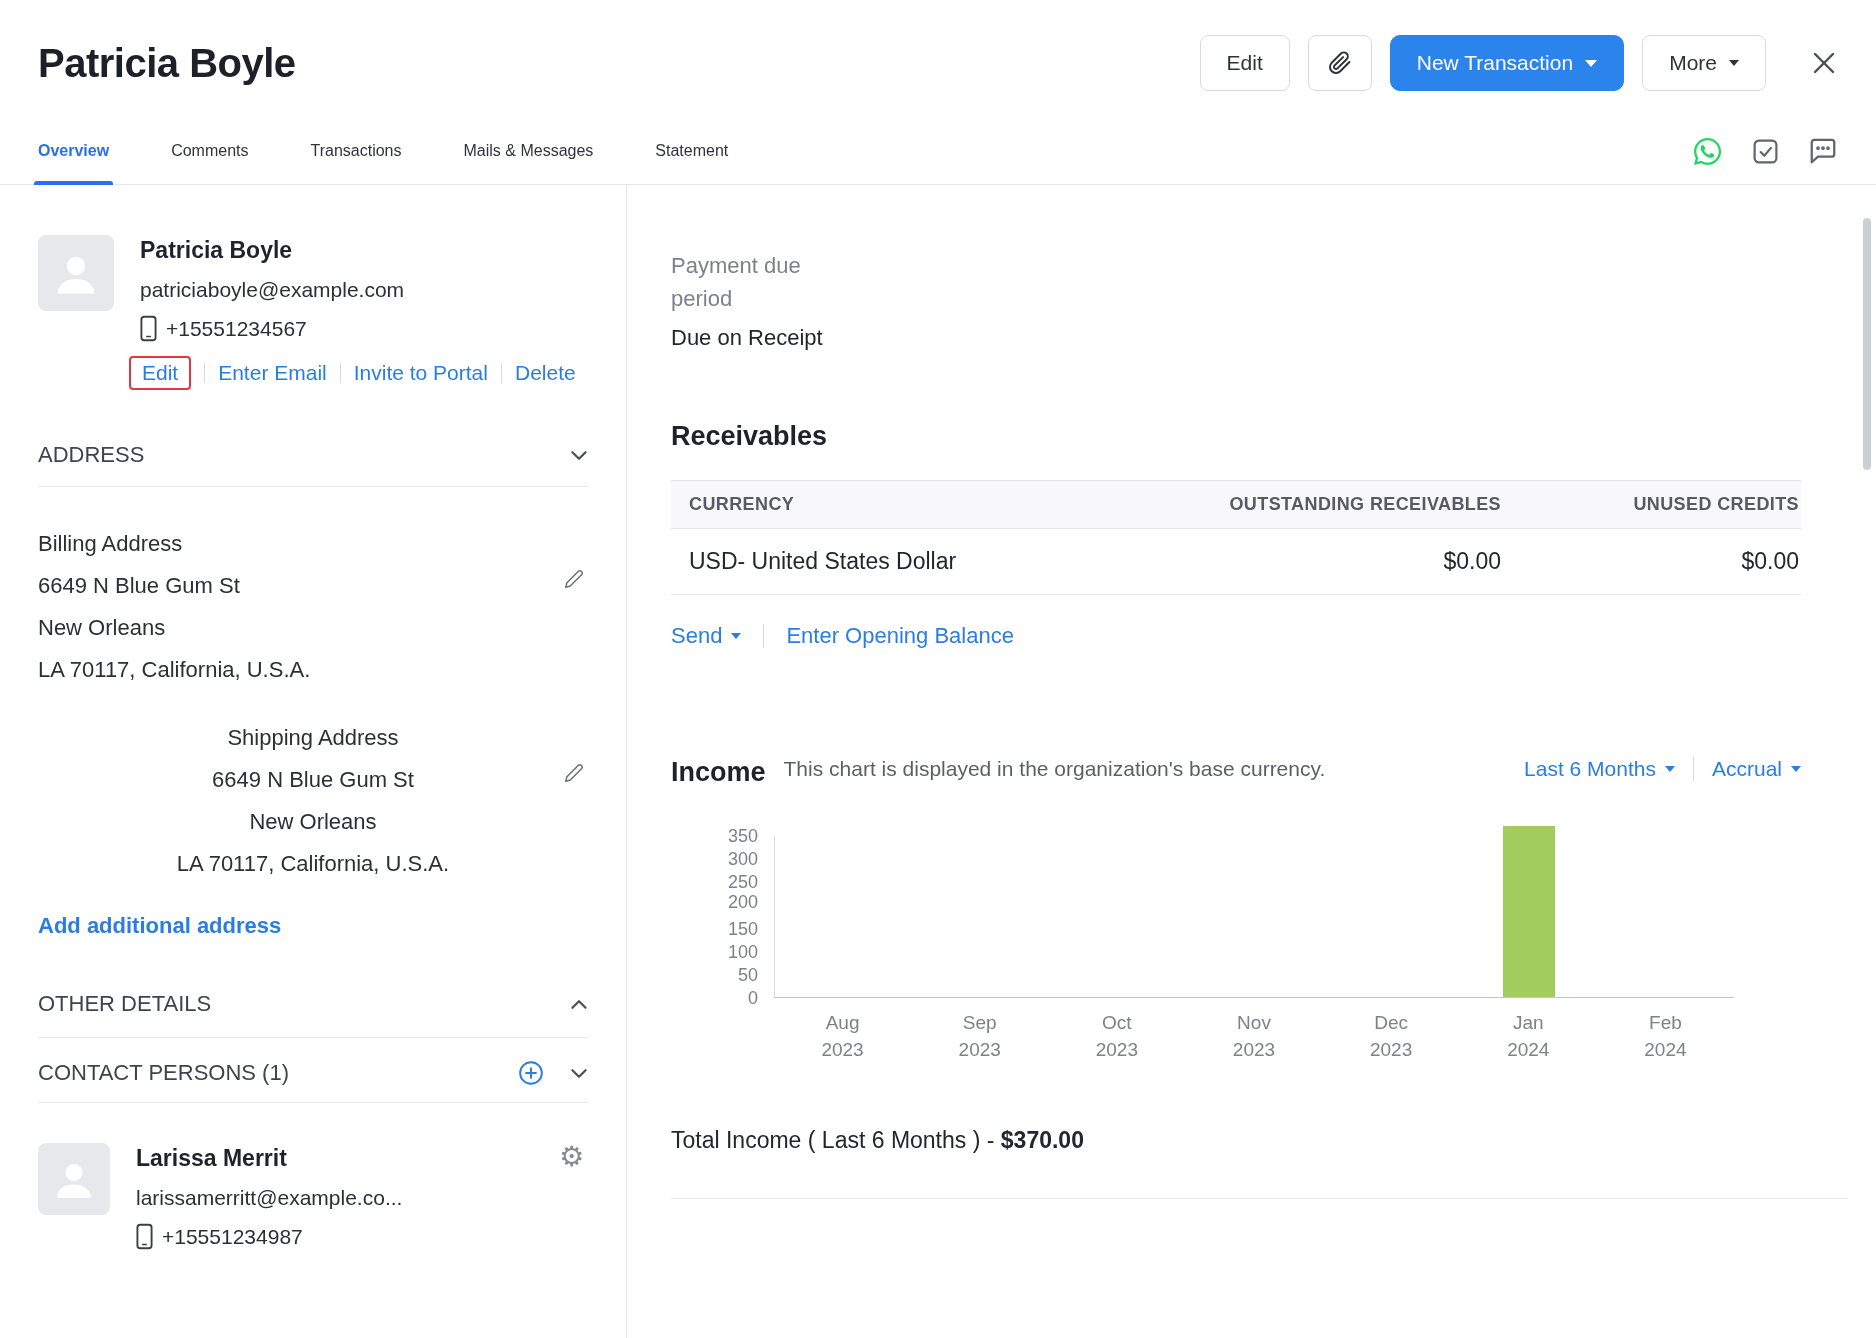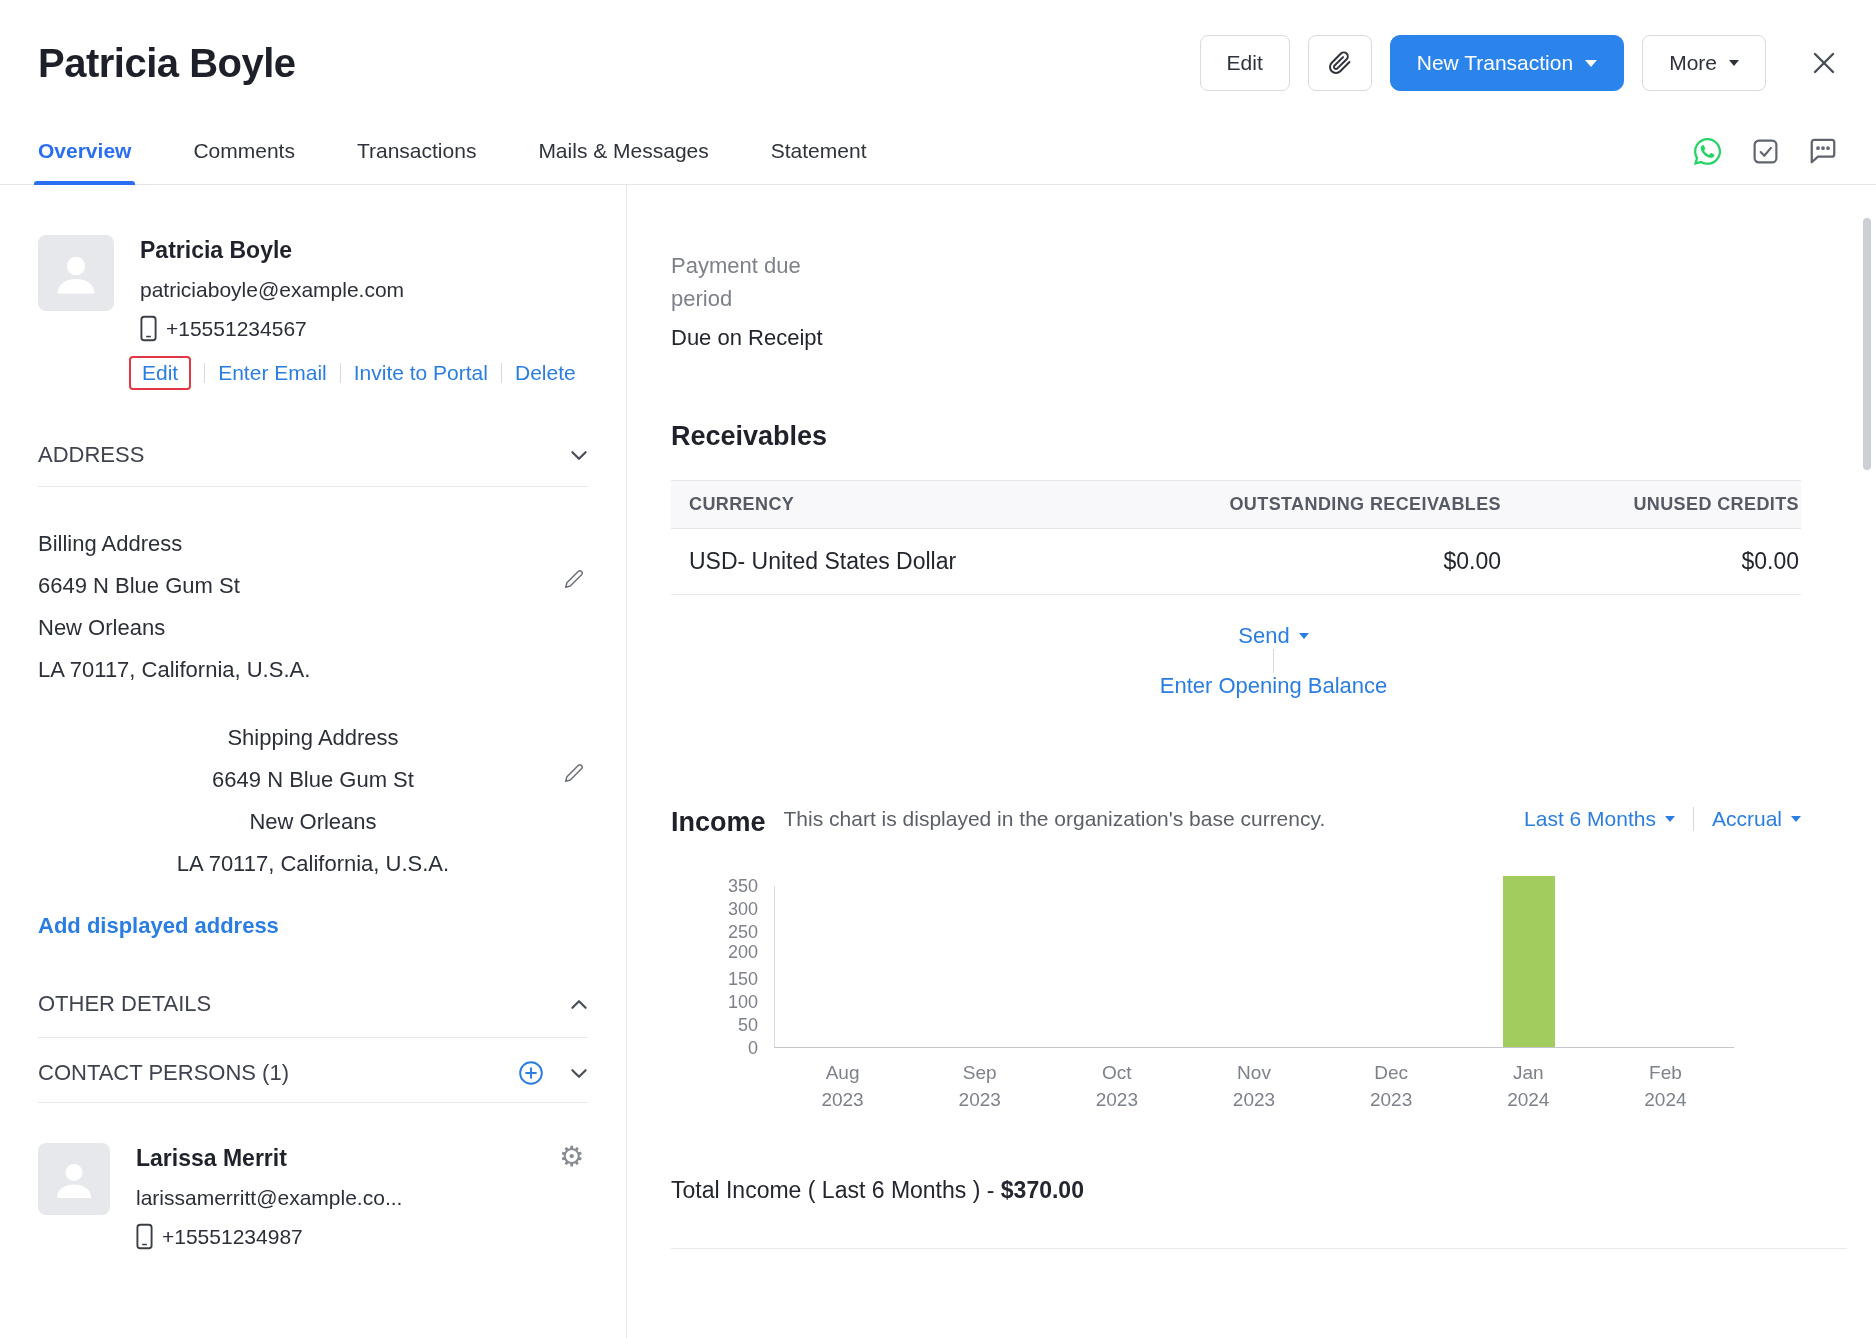--- a/index.html
+++ b/index.html
@@ -16,21 +16,21 @@
          font-family:inherit; }
   .btn-icon { width:64px; padding:0; justify-content:center; }
   .btn-primary { background:#2a84eb; border-color:#2a84eb; color:#ffffff;border-radius:10px; }
   .caret { width:0; height:0; border-left:6px solid transparent; border-right:6px solid transparent;
            border-top:7px solid currentColor; display:inline-block; }
   .caret.small { border-left-width:5px; border-right-width:5px; border-top-width:6px; }
   .close-btn { margin-left:26px; background:none; border:none; cursor:pointer; display:flex; align-items:center; }
 
   
   .tabbar { display:flex; align-items:center; padding:0 38px; height:67px; border-bottom:1px solid #e5e6e9; }
-  .tab { font-size:21px; color:#2f333c; margin-right:62px; height:100%; display:flex; align-items:center;
+  .tab { font-size:16px; color:#2f333c; margin-right:62px; height:100%; display:flex; align-items:center;
          position:relative; cursor:pointer; }
   .tab.active { color:#2a6ff2; font-weight:700; }
   .tab.active::after { content:""; position:absolute; left:-4px; right:-4px; bottom:-1px; height:4px;
                        background:#2a6ff2; border-radius:3px 3px 0 0; }
   .tab-icons { margin-left:auto; display:flex; align-items:center; gap:28px; }
 
   
   .content { display:flex; height:1153px; }
   .left-panel { width:627px; border-right:1px solid #e5e6e9; padding:50px 38px 0 38px; }
   .right-panel { flex:1; padding:64px 0 0 44px; }
@@ -64,21 +64,21 @@
   .section-title { font-size:27px; font-weight:700; color:#1f222b; }
   .recv-title { margin-top:70px; }
   .table { width:1130px; margin-top:28px; }
   .thead { display:flex; align-items:center; height:49px; background:#f8f8fa;
            border-top:1px solid #e4e5e8; border-bottom:1px solid #e4e5e8;
            font-size:18px; font-weight:700; color:#565a64; letter-spacing:0.4px; }
   .trow { display:flex; align-items:center; height:66px; border-bottom:1px solid #e8e9ec; font-size:23px; }
   .col-currency { flex:1; padding-left:18px; text-align:left; }
   .col-out { width:380px; text-align:right; }
   .col-unused { width:300px; text-align:right; padding-right:2px; }
-  .send-row { display:flex; align-items:center; margin-top:28px; font-size:22px;flex-direction:column; }
+  .send-row { display:flex; align-items:center; margin-top:28px; font-size:22px; }
   .send-row .vsep { height:24px; margin:0 22px; }
   .dd-link { color:#2a7de1; display:flex; align-items:center; gap:9px; cursor:pointer; }
 
   .income-header { display:flex; align-items:flex-start; margin-top:108px; width:1130px; }
   .income-note { margin-left:18px; font-size:21px; color:#5b5f68; }
   .income-controls { margin-left:auto; display:flex; align-items:center; font-size:21px; }
   .income-controls .vsep { height:24px; margin:0 18px; }
 
   .chart { margin-top:48px; }
   .chart-upper { display:flex; }
@@ -229,21 +229,21 @@
         <div>New Orleans</div>
         <div>LA 70117, California, U.S.A.</div>
         <span class="pencil">
           <svg width="20" height="20" viewBox="0 0 24 24" fill="none" stroke="#6b7078" stroke-width="1.8" stroke-linejoin="round">
               <path d="M17 3a2.83 2.83 0 0 1 4 4L7.5 20.5 2 22l1.5-5.5L17 3z"></path>
             </svg>
         </span>
       </div>
 
       <div style="margin-top:28px;">
-        <a class="blue-link" style="font-size:22px; font-weight:700;">Add displayed address</a>
+        <a class="blue-link" style="font-size:22px; font-weight:700;">Add additional address</a>
       </div>
 
       <div class="section-row" style="margin-top:52px;">
         <span>OTHER DETAILS</span>
         <span>
           <svg width="18" height="11" viewBox="0 0 16 10" fill="none" stroke="#4a4e57" stroke-width="2" stroke-linecap="round" stroke-linejoin="round">
               <polyline points="2 8 8 2 14 8"></polyline>
             </svg>
         </span>
       </div>

